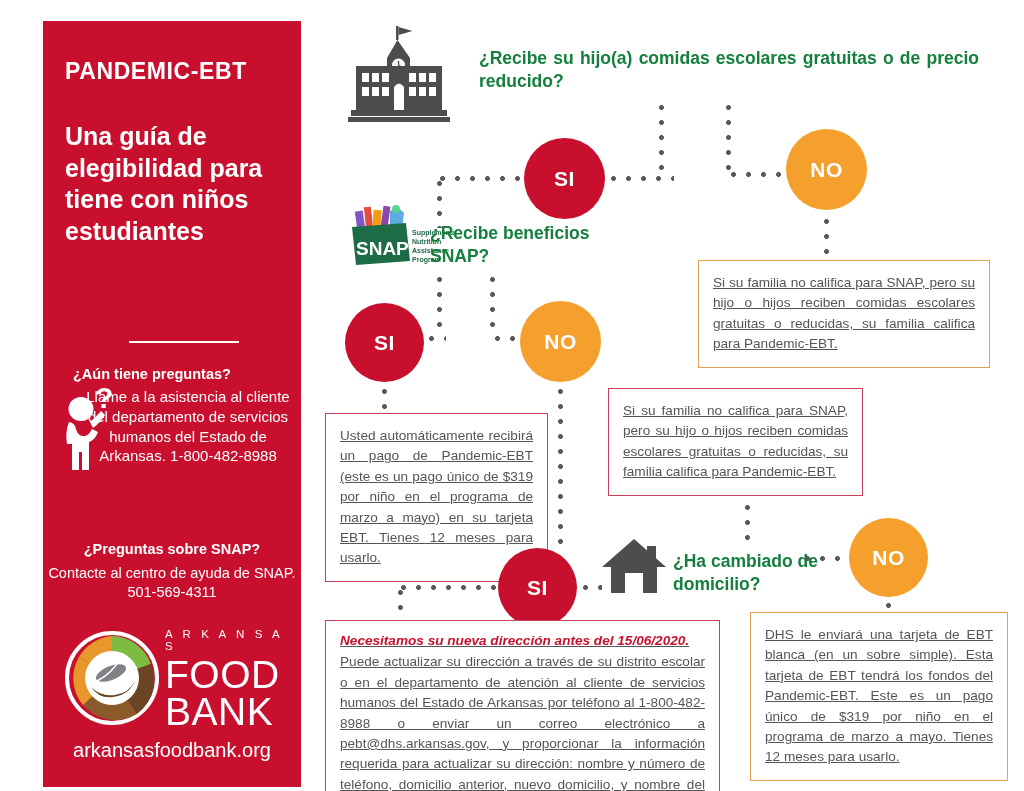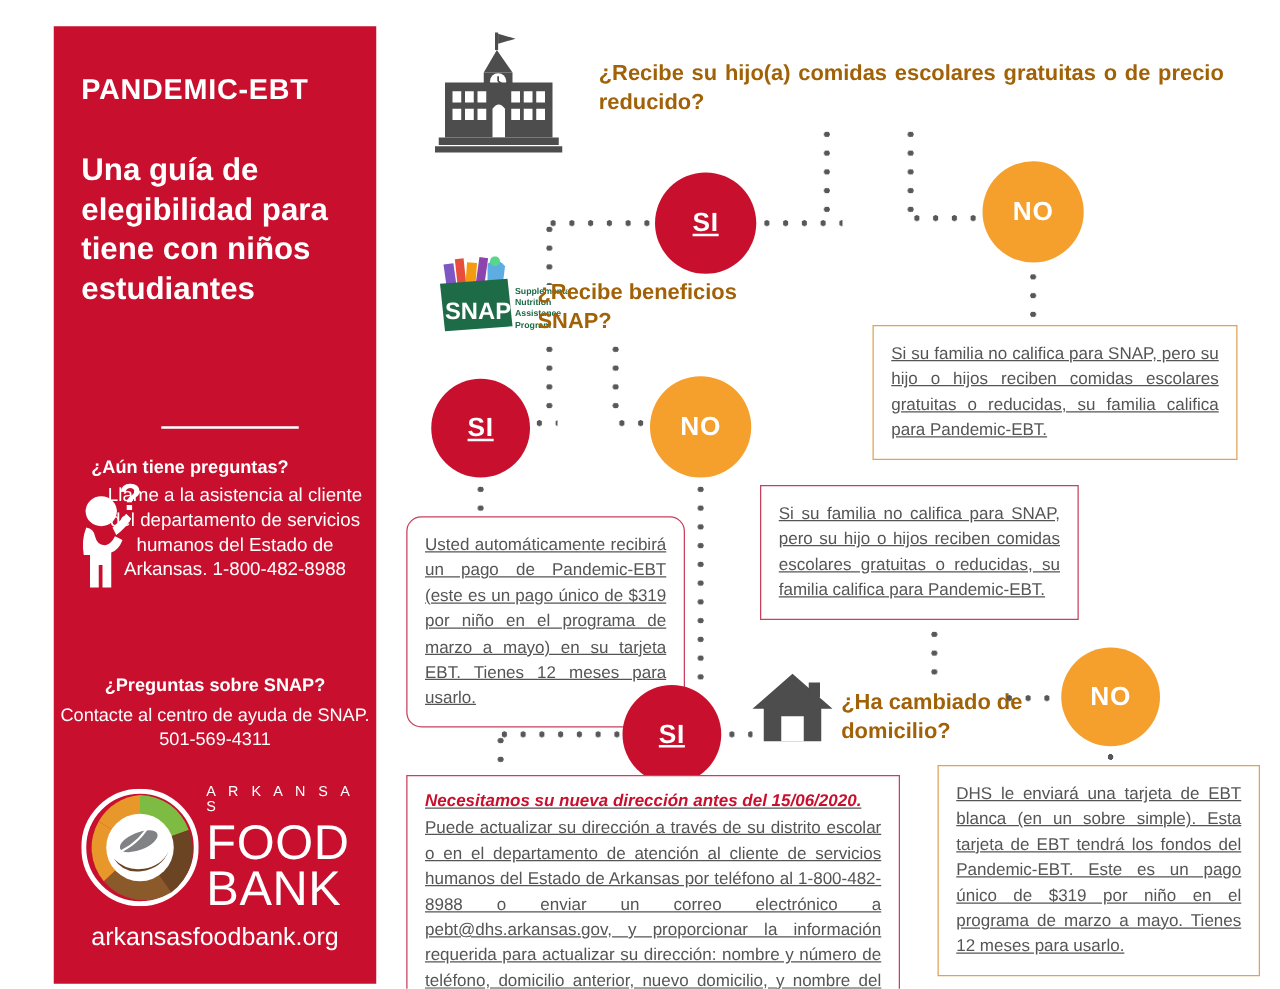--- a/index.html
+++ b/index.html
@@ -73,40 +73,40 @@
   }
   #logo-food { margin-top: 4px; }
   #site-url {
     position: absolute; left: 0px; top: 718px; width: 258px;
     text-align: center; font-size: 20px; color: #fff;
   }
 
   
   .flow-text {
     position: absolute;
-    color: #a16207;
+    color: #15803d;
     font-weight: bold;
     font-size: 17.5px;
     line-height: 1.3;
   }
   #q1-text { left: 479px; top: 47px; width: 500px; text-align: justify; }
   #q2-text { left: 430px; top: 222px; width: 180px; }
   #q3-text { left: 673px; top: 550px; width: 180px; }
 
   
   .node {
     position: absolute;
     border-radius: 50%;
     color: #ffffff;
     font-weight: bold;
     font-size: 21px;
     display: flex; align-items: center; justify-content: center;
     letter-spacing: 0.5px;
   }
-  .node.yes { background: #C8102E; text-decoration: underline; }
+  .node.yes { background: #C8102E; }
   .node.no  { background: #F5A02C; }
 
   #node-yes-1 { left: 524px; top: 138px; width: 81px; height: 81px; }
   #node-no-1  { left: 786px; top: 129px; width: 81px; height: 81px; }
   #node-yes-2 { left: 345px; top: 303px; width: 79px; height: 79px; }
   #node-no-2  { left: 520px; top: 301px; width: 81px; height: 81px; }
   #node-yes-3 { left: 498px; top: 548px; width: 79px; height: 79px; }
   #node-no-3  { left: 849px; top: 518px; width: 79px; height: 79px; }
 
   
@@ -118,21 +118,21 @@
     line-height: 1.5;
     color: #555555;
     text-align: justify;
     text-decoration: underline;
   }
   .box-orange { border: 1.6px solid #E0A355; }
   .box-red    { border: 1.6px solid #C8405C; }
 
   #box-1 { left: 698px; top: 260px; width: 292px; }
   #box-2 { left: 608px; top: 388px; width: 255px; }
-  #box-3 { left: 325px; top: 413px; width: 223px; border-radius: 12px; }
+  #box-3 { left: 325px; top: 413px; width: 223px; }
   #box-4 { left: 325px; top: 620px; width: 395px; padding: 10px 14px 12px 14px; }
   #box-5 { left: 750px; top: 612px; width: 258px; }
 
   #box-4 .lead {
     display: block;
     color: #C8102E;
     font-weight: bold;
     font-style: italic;
     font-size: 13.6px;
     margin-bottom: 1px;

